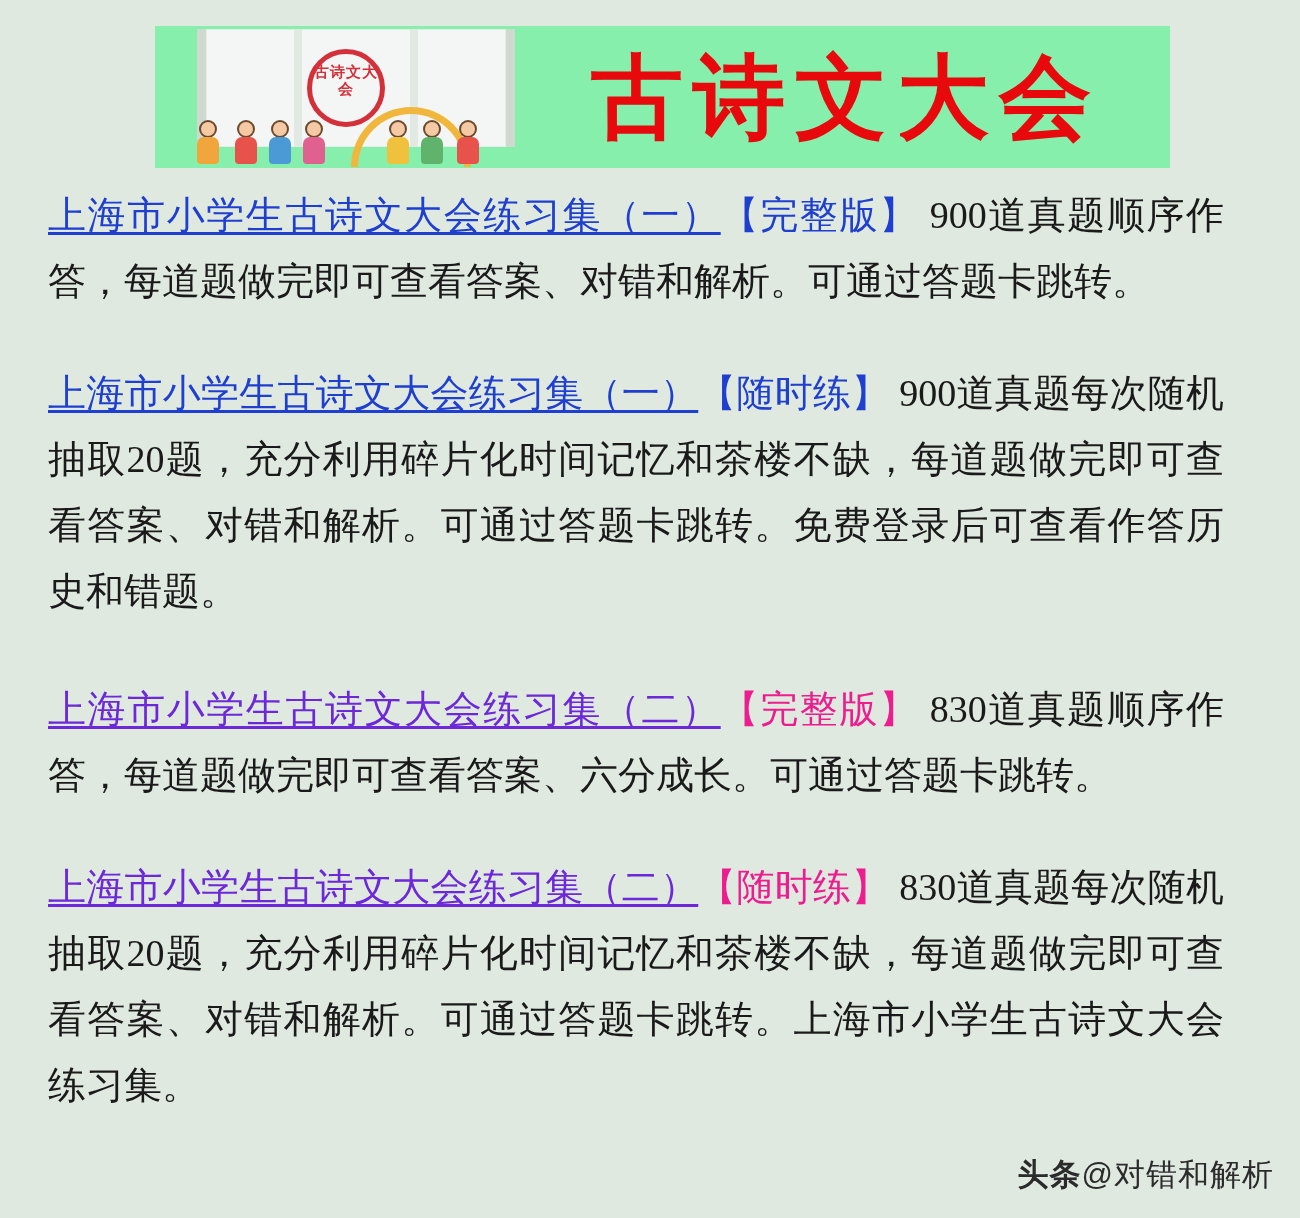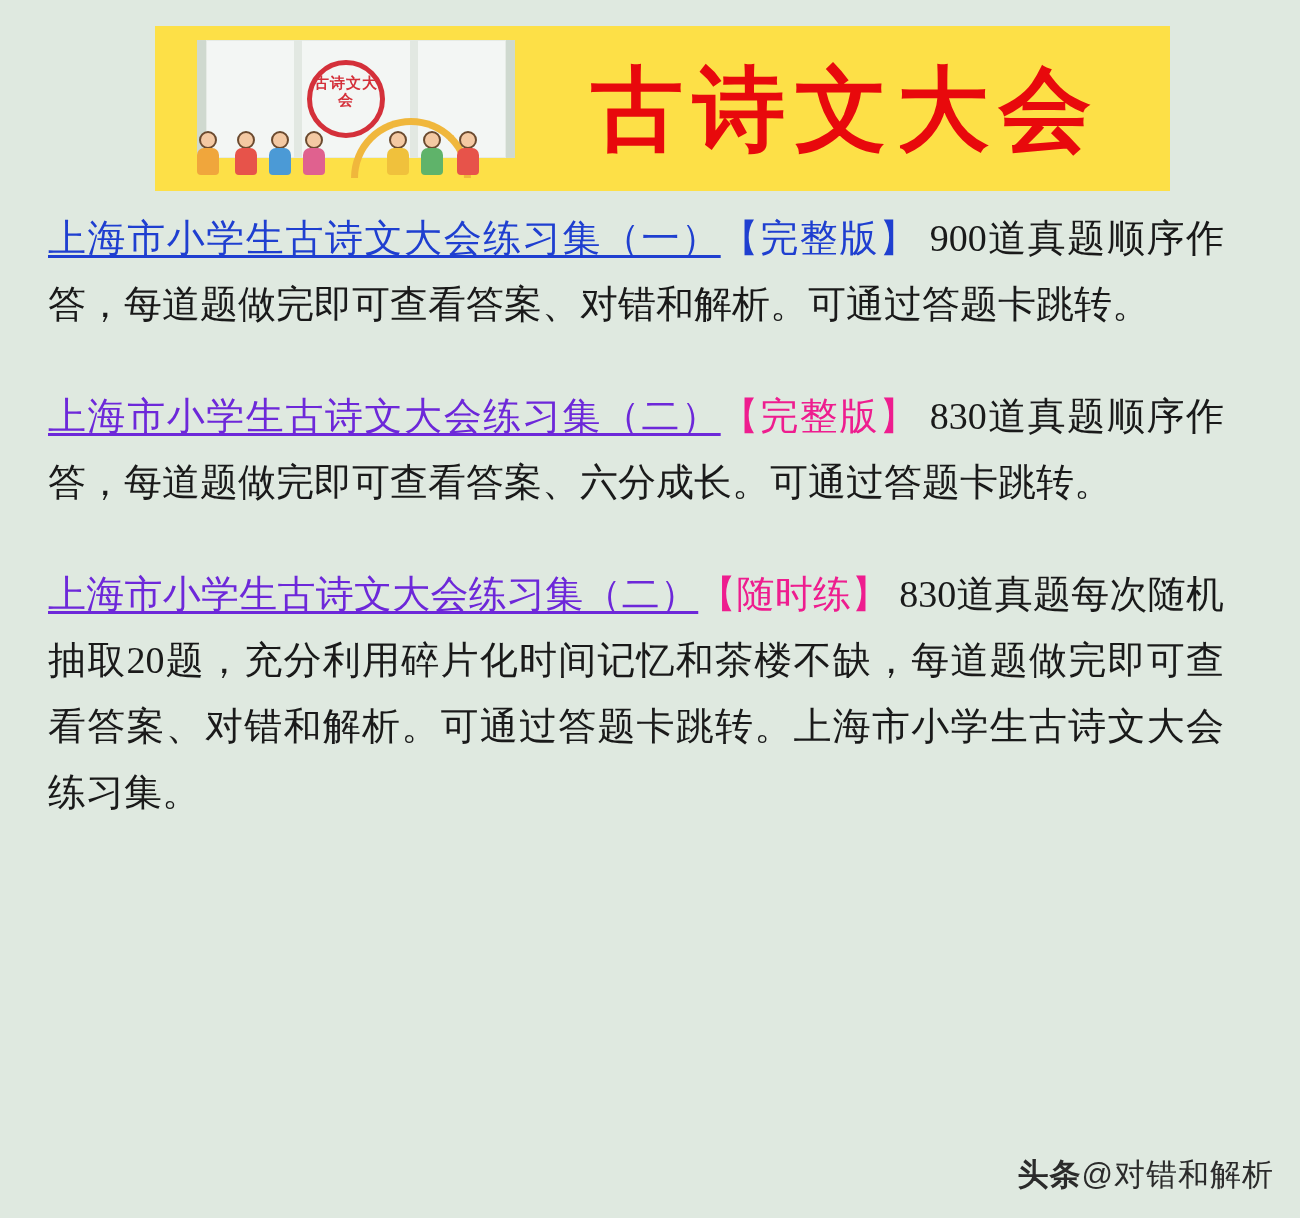--- a/index.html
+++ b/index.html
@@ -12,22 +12,22 @@
     background: #dfe9e0;
     font-family: "Liberation Serif", "DejaVu Serif", serif;
     overflow: hidden;
     position: relative;
   }
 
   
   .banner {
     margin: 26px 0 0 155px;
     width: 1015px;
-    height: 165px;
-    background: #fde047;
+    height: 142px;
+    background: #86efac;
     display: flex;
     align-items: center;
     position: relative;
     overflow: hidden;
   }
   .banner-art {
     width: 385px;
     height: 165px;
     position: relative;
     flex: none;
@@ -209,20 +209,24 @@
   <div class="banner-title">古诗文大会</div>
 </div>
 
 <div class="content">
 
   <p class="para">
     <a class="link-blue" href="#">上海市小学生古诗文大会练习集（一）</a><span class="tag-blue">【完整版】</span>
     <span>900道真题顺序作答，每道题做完即可查看答案、对错和解析。可通过答题卡跳转。</span>
   </p>
 
+  <p class="para spacer-2">
+    <a class="link-blue" href="#">上海市小学生古诗文大会练习集（一）</a><span class="tag-blue">【随时练】</span>
+    <span>900道真题每次随机抽取20题，充分利用碎片化时间记忆和茶楼不缺，每道题做完即可查看答案、对错和解析。可通过答题卡跳转。免费登录后可查看作答历史和错题。</span>
+  </p>
 
   <p class="para">
     <a class="link-pink" href="#">上海市小学生古诗文大会练习集（二）</a><span class="tag-pink">【完整版】</span>
     <span>830道真题顺序作答，每道题做完即可查看答案、六分成长。可通过答题卡跳转。</span>
   </p>
 
   <p class="para">
     <a class="link-pink" href="#">上海市小学生古诗文大会练习集（二）</a><span class="tag-pink">【随时练】</span>
     <span>830道真题每次随机抽取20题，充分利用碎片化时间记忆和茶楼不缺，每道题做完即可查看答案、对错和解析。可通过答题卡跳转。上海市小学生古诗文大会练习集。</span>
   </p>

